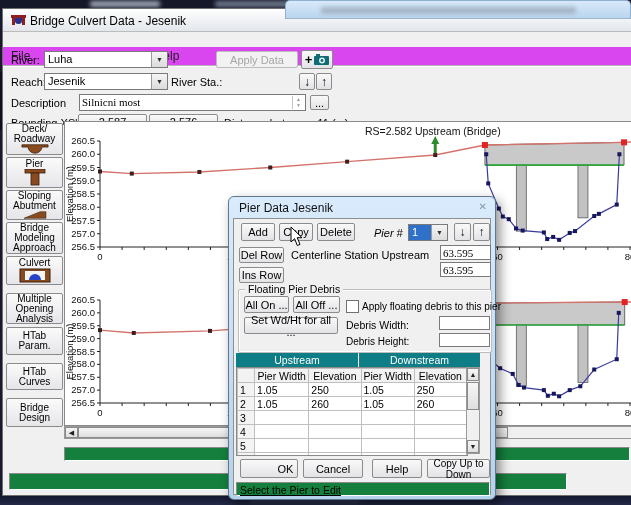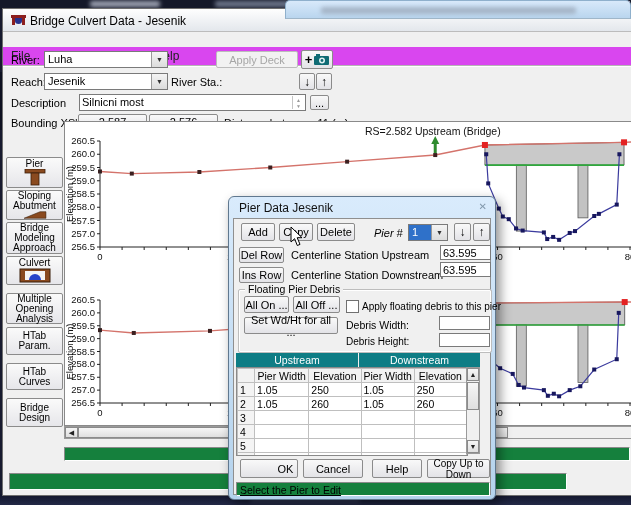--- a/index.html
+++ b/index.html
@@ -13,21 +13,21 @@
     border-bottom:1px solid #bcbcbc;}
   .title-text{left:27px;top:5px;font-size:12px;}
   .menubar{left:0;top:22px;right:0;height:18px;background:#d946ef;
     border-bottom:1px solid #b5b5b5;box-shadow:0 1px 0 #ffffff;margin-top:16px;}
   .menu-item{display:inline-block;padding:2px 8px;font-size:12px;color:#222;}
   
   .btn{background:linear-gradient(#f9f9f9,#e3e3e7);border:1px solid #8b8b8b;border-radius:2px;
     text-align:center;box-sizing:border-box;font-size:11px;display:flex;align-items:center;justify-content:center;}
   .btn.disabled{color:#a6a6a6;border-color:#bcbcbc;background:#f2f2f2;}
   .field{background:#fff;border:1px solid #7a7a7a;box-sizing:border-box;padding:1px 2px;
-    font-size:11px;overflow:hidden;white-space:nowrap;}
+    font-size:11px;overflow:hidden;white-space:nowrap;font-family:Liberation Serif, serif;}
   .combo{background:#fff;border:1px solid #7a7a7a;box-sizing:border-box;display:flex;}
   .combo .val{flex:1;padding:1px 3px;font-size:11px;overflow:hidden;white-space:nowrap;}
   .combo .drop{width:15px;background:linear-gradient(#f4f4f4,#dcdcdc);border-left:1px solid #9a9a9a;
     display:flex;align-items:center;justify-content:center;font-size:7px;color:#333;}
   .sunken{background:#15803d;border:1px solid;border-color:#8a8a8a #ffffff #ffffff #8a8a8a;box-sizing:border-box;text-decoration:underline;}
   .label{white-space:nowrap;}
   .arrowbtn{font-weight:bold;font-size:12px;}
   
   .side-btn{left:3px;width:57px;background:linear-gradient(#fafafa,#e6e6ea);border:1px solid #8b8b8b;
     border-radius:2px;box-sizing:border-box;display:flex;flex-direction:column;align-items:center;
@@ -91,21 +91,21 @@
     <span class="menu-item">View</span>
     <span class="menu-item">Options</span>
     <span class="menu-item">Help</span>
   </div>
 
   <span class="abs label" style="left:8px;top:45px;">River:</span>
   <div class="abs combo" style="left:41px;top:42px;width:124px;height:17px;">
     <span class="val">Luha</span>
     <span class="drop">▼</span>
   </div>
-  <div class="abs btn disabled" style="left:213px;top:42px;width:82px;height:17px;">Apply Deck</div>
+  <div class="abs btn disabled" style="left:213px;top:42px;width:82px;height:17px;">Apply Data</div>
   <div class="abs btn" style="left:298px;top:41px;width:32px;height:19px;gap:2px;">
     <span style="font-weight:bold;font-size:13px;">+</span>
     <svg width="15" height="11" viewBox="0 0 15 11">
       <rect x="0" y="2" width="15" height="9" rx="1" fill="#0f6b74"></rect>
       <rect x="2" y="0" width="4" height="3" fill="#0f6b74"></rect>
       <circle cx="8" cy="6.5" r="3" fill="#dff0f2"></circle>
       <circle cx="8" cy="6.5" r="1.4" fill="#0f6b74"></circle>
     </svg>
   </div>
 
@@ -126,20 +126,27 @@
       <span>▼</span>
     </div>
   </div>
   <div class="abs btn" style="left:307px;top:86px;width:19px;height:15px;">...</div>
 
   <span class="abs label" style="left:8px;top:108px;">Bounding XS's:</span>
   <div class="abs btn" style="left:75px;top:105px;width:69px;height:16px;">2.587</div>
   <div class="abs btn" style="left:146px;top:105px;width:69px;height:16px;">2.576</div>
   <span class="abs label" style="left:221px;top:108px;">Distance between: 11 (m)</span>
 
+  <div class="abs side-btn" style="top:114px;height:32px;">
+    <span>Deck/
+Roadway</span>
+    <svg width="38" height="13" viewBox="0 0 38 13">
+      <path d="M2,1 h34 v3 h-8 a9,8 0 0 1 -18,0 h-8 z" fill="#8a4a1f" stroke="#3a1f0a" stroke-width="1"></path>
+    </svg>
+  </div>
   <div class="abs side-btn" style="top:148px;height:31px;">
     <span>Pier</span>
     <svg width="26" height="17" viewBox="0 0 26 17">
       <rect x="3" y="0" width="20" height="4" fill="#8a4a1f" stroke="#3a1f0a" stroke-width="0.8"></rect>
       <rect x="9" y="4" width="8" height="12" fill="#8a4a1f" stroke="#3a1f0a" stroke-width="0.8"></rect>
     </svg>
   </div>
   <div class="abs side-btn" style="top:181px;height:30px;">
     <span>Sloping
 Abutment</span>
@@ -369,21 +376,20 @@
       <span class="val" style="background:#2f71c9;color:#fff;">1</span>
       <span class="drop">▼</span>
     </div>
     <div class="abs btn arrowbtn" style="left:220px;top:4px;width:17px;height:18px;">↓</div>
     <div class="abs btn arrowbtn" style="left:239px;top:4px;width:17px;height:18px;">↑</div>
 
     <div class="abs btn" style="left:5px;top:28px;width:45px;height:16px;">Del Row</div>
     <span class="abs label" style="left:57px;top:30px;">Centerline Station Upstream</span>
     <div class="abs field" style="left:206px;top:26px;width:51px;height:15px;">63.595</div>
     <div class="abs btn" style="left:5px;top:48px;width:45px;height:16px;">Ins Row</div>
-    <span class="abs label" style="left:57px;top:50px;">Centerline Station Downstream</span>
     <div class="abs field" style="left:206px;top:43px;width:51px;height:15px;">63.595</div>
 
     <div class="abs group" style="left:4px;top:70px;width:252px;height:62px;">
       <span class="legend">Floating Pier Debris</span>
     </div>
     <div class="abs btn" style="left:10px;top:77px;width:45px;height:17px;">All On ...</div>
     <div class="abs btn" style="left:59px;top:77px;width:47px;height:17px;">All Off ...</div>
     <div class="abs checkbox" style="left:112px;top:81px;"></div>
     <span class="abs label" style="left:128px;top:82px;font-size:10px;">Apply floating debris to this pier</span>
     <div class="abs btn" style="left:10px;top:98px;width:94px;height:17px;">Set Wd/Ht for all ...</div>

